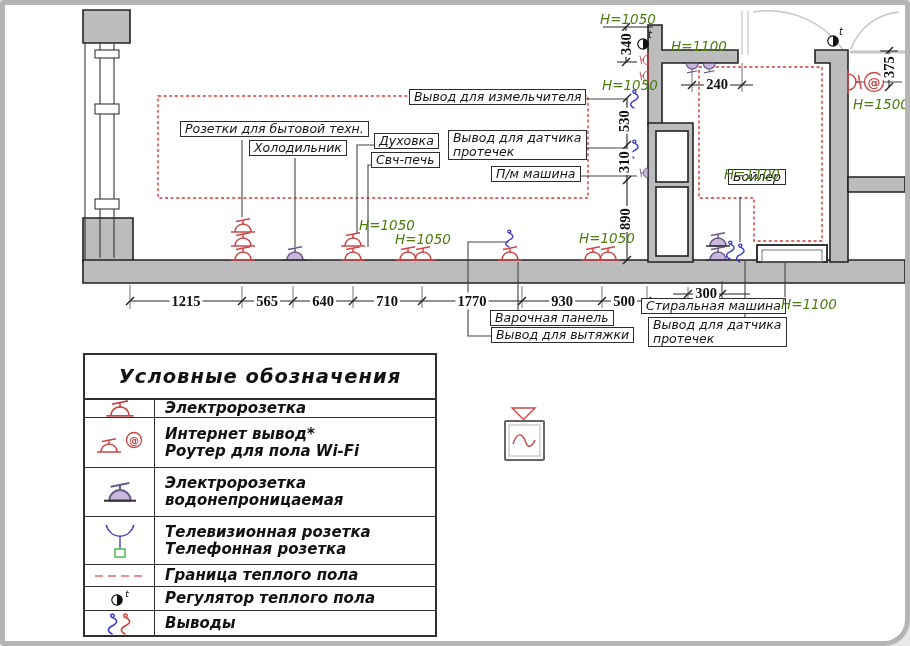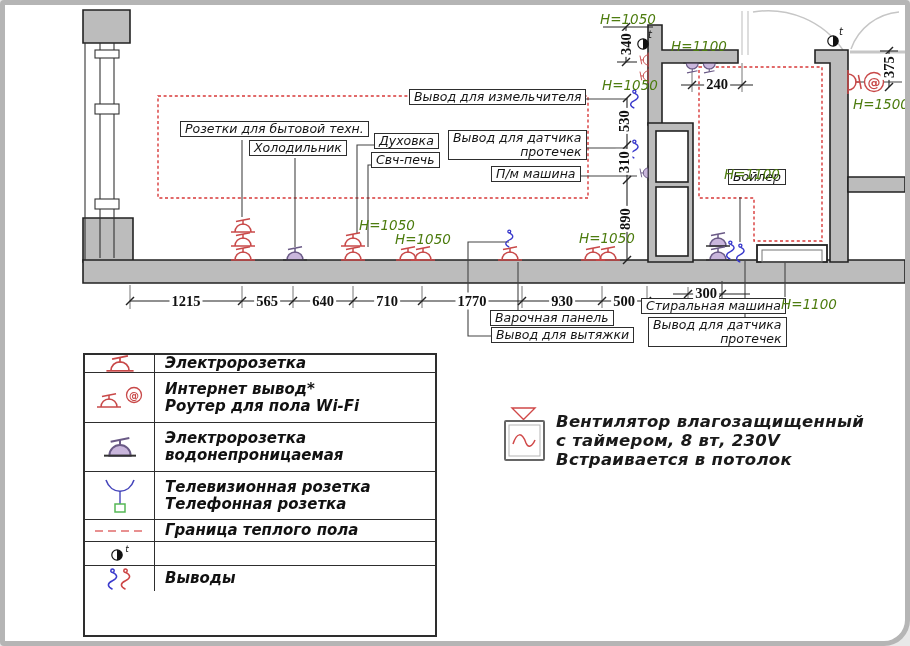--- a/index.html
+++ b/index.html
@@ -4,21 +4,21 @@
 <style>
   html,body{margin:0;padding:0;background:#e8e8e8;}
   .page{position:relative;width:910px;height:646px;background:#fff;border:5px solid #b5b5b5;
         border-radius:4px 4px 26px 4px;box-sizing:border-box;overflow:hidden;
         font-family:"DejaVu Sans",sans-serif;}
   svg.plan{position:absolute;left:0;top:0;}
   svg text{font-family:"DejaVu Sans",sans-serif;}
   .layer{position:absolute;left:0;top:0;width:100%;height:100%;}
   .box{position:absolute;border:1.4px solid #2e2e2e;background:#fff;color:#151515;
        font-style:italic;font-size:12.5px;line-height:1.12;padding:0 4px;white-space:nowrap;
-       text-align:right;}
+       text-align:left;}
   .h{position:absolute;color:#4d7c0f;font-style:italic;font-size:13.5px;white-space:nowrap;}
   .dim{position:absolute;transform:translate(-50%,-50%);background:#fff;color:#111;
        font-family:"Liberation Serif",serif;font-weight:700;font-size:14.5px;
        padding:0 2px;white-space:nowrap;}
   .dim.rot{transform:translate(-50%,-50%) rotate(-90deg);}
   .legend{position:absolute;left:78px;top:348px;width:354px;height:284px;
           border:2px solid #2e2e2e;background:#fff;box-sizing:border-box;}
   .lg-title{height:45px;border-bottom:2px solid #2e2e2e;display:flex;align-items:center;
             justify-content:center;font-style:italic;font-size:19.5px;font-weight:600;
             color:#111;letter-spacing:1px;box-sizing:border-box;}
@@ -274,20 +274,21 @@
     <div class="dim" style="left:701px;top:288px">300</div>
     <div class="dim" style="left:712px;top:79px">240</div>
     <div class="dim rot" style="left:621px;top:39px">340</div>
     <div class="dim rot" style="left:619px;top:116px">530</div>
     <div class="dim rot" style="left:619px;top:157px">310</div>
     <div class="dim rot" style="left:620px;top:214px">890</div>
     <div class="dim rot" style="left:884px;top:62px">375</div>
   </div>
 
   <div class="legend">
+    <div class="lg-title">Условные обозначения</div>
 
     <div class="lg-row" style="height:18px">
       <div class="lg-sym">
         <svg width="38" height="17" viewBox="0 0 26 15">
             <use href="#sock"></use>
           </svg>
       </div>
       <div class="lg-txt">
           <div>Электророзетка</div>
         </div>
@@ -348,20 +349,23 @@
 
     <div class="lg-row" style="height:24px">
       <div class="lg-sym">
         <svg width="26" height="19" viewBox="0 0 26 19">
           <g transform="translate(10,11)">
               <use href="#thermo"></use>
             </g>
           <text x="20" y="8" text-anchor="middle" font-size="9" font-style="italic" fill="#111">t</text>
         </svg>
       </div>
+      <div class="lg-txt">
+          <div>Регулятор теплого пола</div>
+        </div>
     </div>
 
     <div class="lg-row" style="height:25px">
       <div class="lg-sym">
         <svg width="30" height="22" viewBox="0 0 30 22">
           <g transform="translate(6,1)">
               <use href="#sq"></use>
             </g>
           <g transform="translate(19,1)">
               <use href="#sqr"></use>
@@ -374,20 +378,15 @@
     </div>
   </div>
 
   <div class="fan">
     <svg width="46" height="60" viewBox="0 0 46 60">
       <path d="M10,4 L33,4 L21.5,15.5 Z" fill="none" stroke="#d04848" stroke-width="1.4"></path>
       <rect x="3" y="17" width="39" height="39" fill="#fff" stroke="#666" stroke-width="2" rx="1"></rect>
       <rect x="7" y="21" width="31" height="31" fill="none" stroke="#b5b5b5" stroke-width="1"></rect>
       <path d="M11,40 c4,-12 9,-12 13,-1 c2,5 6,4 9,-3" fill="none" stroke="#d04848" stroke-width="1.5"></path>
     </svg>
-    <div class="fan-text">
-      <div>Вентилятор влагозащищенный</div>
-      <div>с таймером, 8 вт, 230V</div>
-      <div>Встраивается в потолок</div>
-    </div>
   </div>
 
 </div>
 
 </body></html>

